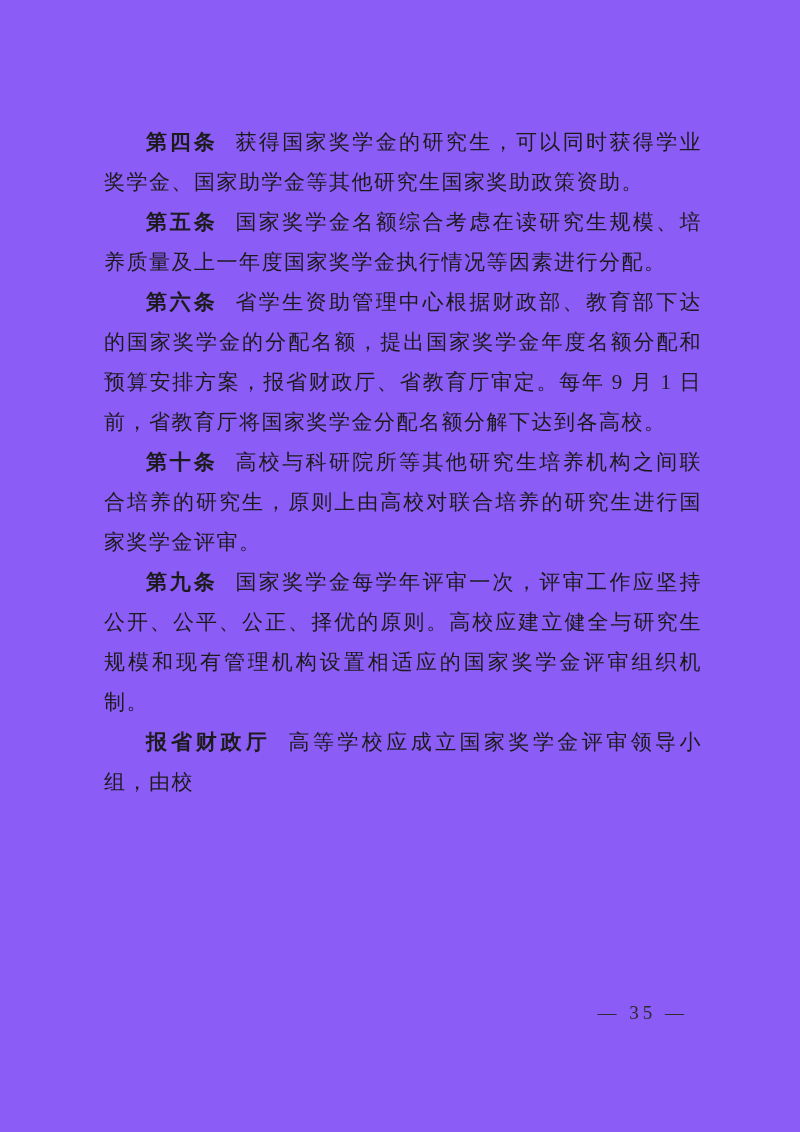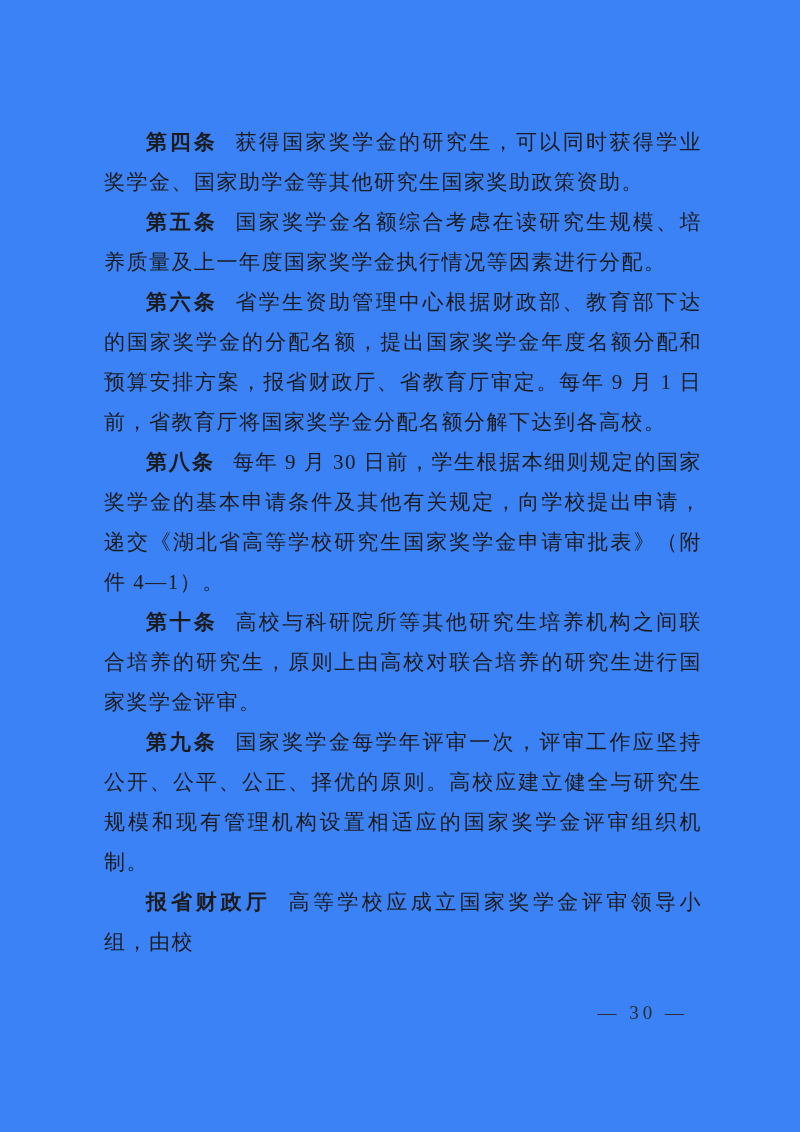--- a/index.html
+++ b/index.html
@@ -6,21 +6,21 @@
 
   html, body {
     width: 800px;
     background: #ffffff;
   }
 
   .page {
     position: relative;
     width: 800px;
     height: 1132px;
-    background: #3b82f6;
+    background: #8b5cf6;
     overflow: hidden;
     font-family: "Liberation Serif", "DejaVu Serif", serif;
   }
 
   .content {
     position: absolute;
     left: 104px;
     top: 122px;
     width: 598px;
     color: #1b1b1b;
@@ -59,25 +59,24 @@
 
   <div class="content">
 
     <p class="para"><span class="heading">第四条</span><span>获得国家奖学金的研究生，可以同时获得学业奖学金、国家助学金等其他研究生国家奖助政策资助。</span></p>
 
     <p class="para"><span class="heading">第五条</span><span>国家奖学金名额综合考虑在读研究生规模、培养质量及上一年度国家奖学金执行情况等因素进行分配。</span></p>
 
     <p class="para"><span class="heading">第六条</span><span>省学生资助管理中心根据财政部、教育部下达的国家奖学金的分配名额，提出国家奖学金年度名额分配和预算安排方案，报省财政厅、省教育厅审定。每年 9 月 1 日前，省教育厅将国家奖学金分配名额分解下达到各高校。</span></p>
 
 
-    <p class="para"><span class="heading">第八条</span><span>每年 9 月 30 日前，学生根据本细则规定的国家奖学金的基本申请条件及其他有关规定，向学校提出申请，递交《湖北省高等学校研究生国家奖学金申请审批表》（附件 4—1）。</span></p>
 
     <p class="para"><span class="heading">第十条</span><span>高校与科研院所等其他研究生培养机构之间联合培养的研究生，原则上由高校对联合培养的研究生进行国家奖学金评审。</span></p>
 
     <p class="para"><span class="heading">第九条</span><span>国家奖学金每学年评审一次，评审工作应坚持公开、公平、公正、择优的原则。高校应建立健全与研究生规模和现有管理机构设置相适应的国家奖学金评审组织机制。</span></p>
 
     <p class="para"><span class="heading">报省财政厅</span><span>高等学校应成立国家奖学金评审领导小组，由校</span></p>
 
   </div>
 
-  <div class="page-number">—  30  —</div>
+  <div class="page-number">—  35  —</div>
 
 </div>
 
 </body></html>

